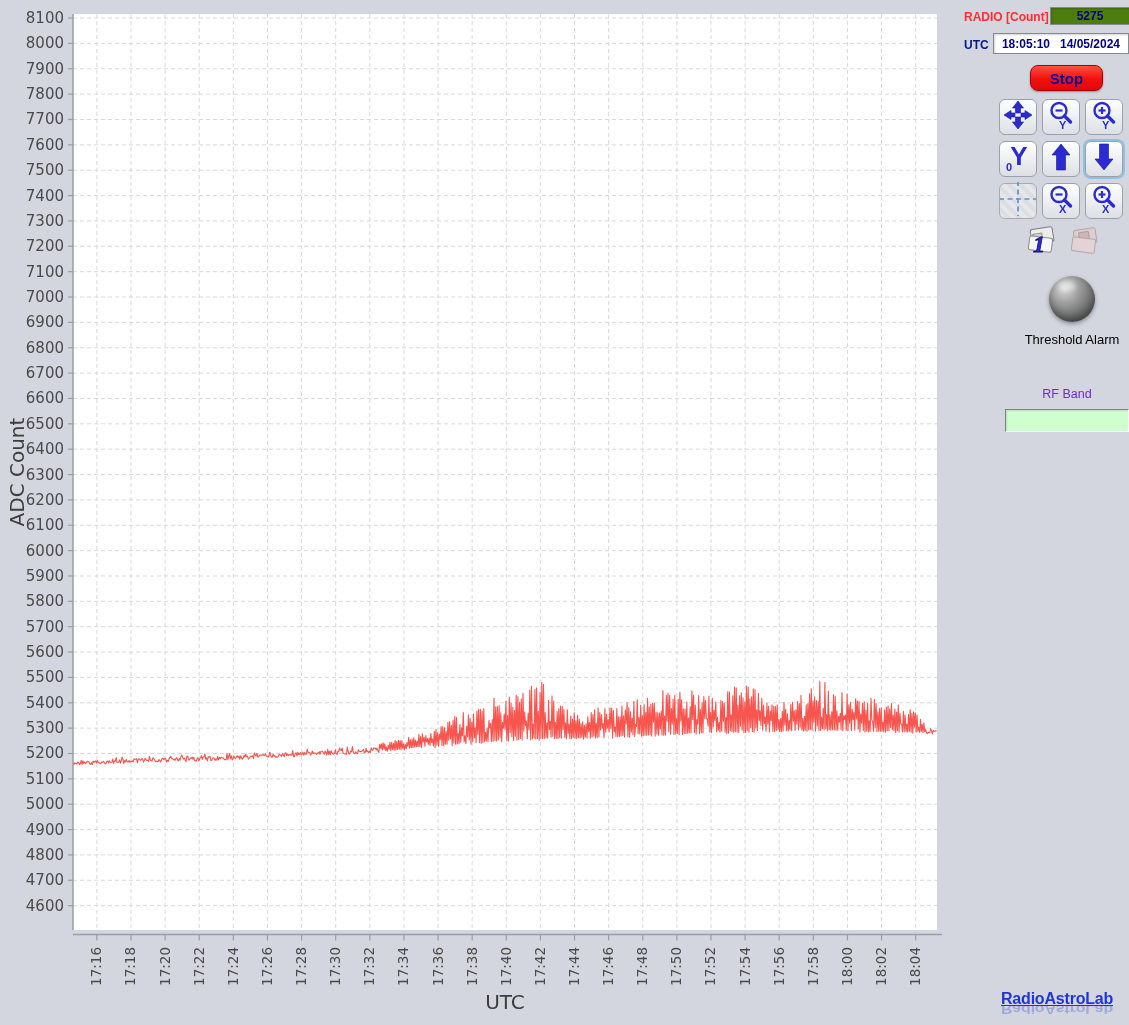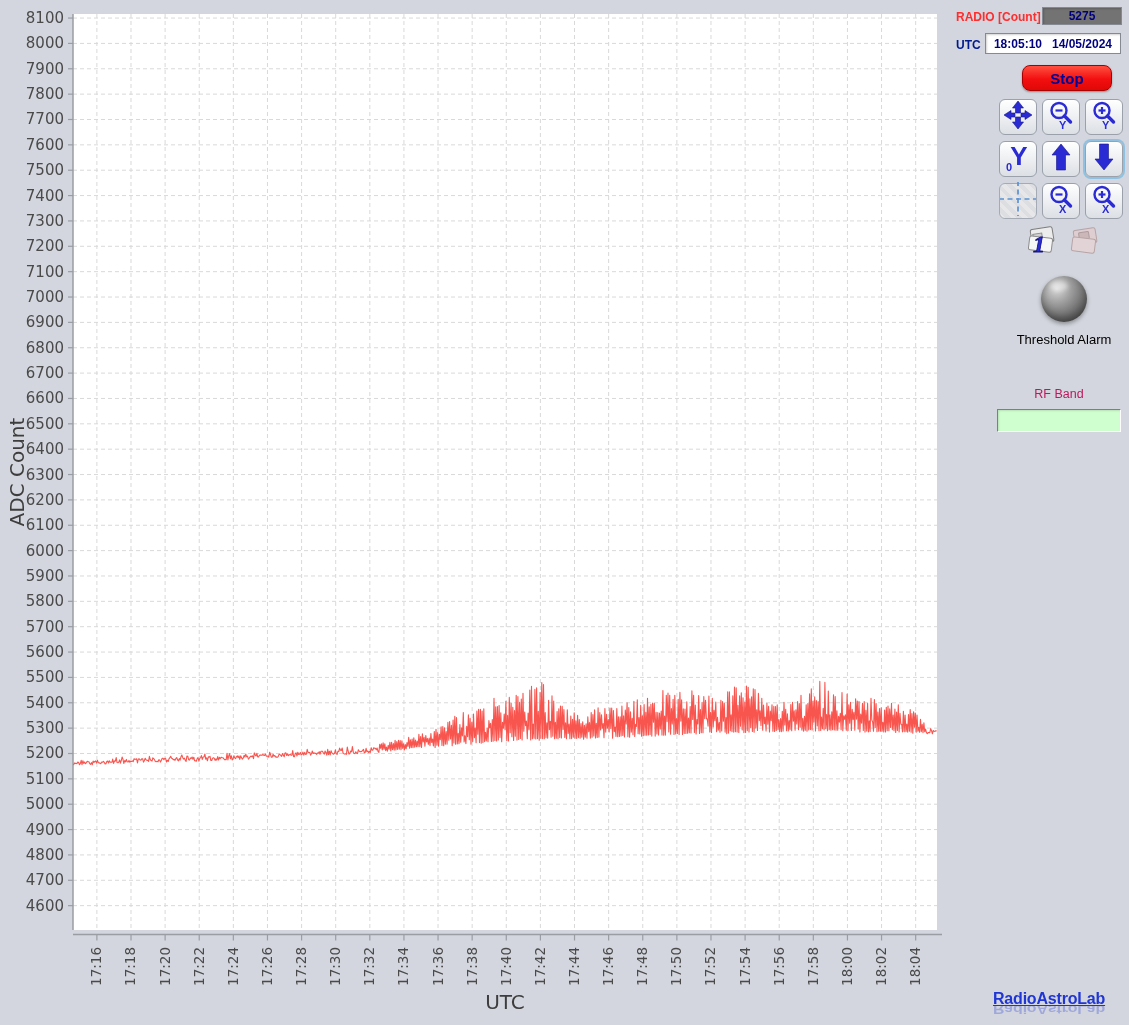--- a/index.html
+++ b/index.html
@@ -11,36 +11,36 @@
     overflow:hidden;
   }
   #chart-svg { position:absolute; left:0; top:0; }
   .grid  { stroke:#d9d9d9; stroke-width:1; stroke-dasharray:4 3; fill:none; }
   .axis  { stroke:#9a9da3; stroke-width:1.5; fill:none; }
   .tick  { stroke:#9a9da3; stroke-width:1.2; }
   .ylab  { font:15px "DejaVu Sans", sans-serif; fill:#4a4a4a; }
   .xlab  { font:13.5px "DejaVu Sans", sans-serif; fill:#4a4a4a; }
   .axis-title { font:20px "DejaVu Sans", sans-serif; fill:#3d3d3d; }
 
-  .sb { position:absolute; }
+  .sb { position:absolute;margin-left:8px; }
   .lbl { font-size:12px; font-weight:bold; color:#000; }
   .field {
     border:1px solid #858a92;
     color:#000080; font-weight:bold; font-size:12px;
     text-align:center; white-space:pre;
     box-shadow: inset 1px 1px 2px rgba(0,0,0,.18);
     display:flex; align-items:center; justify-content:center;
   }
   #radio-label { left:956px; top:10px; color:#ff2d2d; }
-  #radio-field { left:1042px; top:7px;  width:80px;  height:18px; background:#737373; }
+  #radio-field { left:1042px; top:7px;  width:80px;  height:18px; background:#4d7c0f; }
   #utc-label   { left:956px; top:38px;  color:#001a8c; }
   #utc-field   { left:985px; top:33px;  width:136px; height:21px; background:#ffffff; }
 
   #stop-btn {
-    left:1022px; top:65px; width:90px; height:26px;
+    left:1022px; top:65px; width:73px; height:26px;
     background:linear-gradient(#ff5040,#f30f0f 55%,#e00808);
     border:1px solid #a80000; border-radius:8px;
     color:#000099; font-weight:bold; font-size:15px;
     display:flex; align-items:center; justify-content:center;
     cursor:pointer; box-shadow:0 1px 2px rgba(0,0,0,.35);
   }
 
   .btn {
     position:absolute; width:38px; height:36px;
     border:1px solid #9aa1ab; border-radius:6px;
@@ -60,21 +60,21 @@
   #led {
     left:1041px; top:276px; width:46px; height:46px; border-radius:50%;
     background:radial-gradient(circle at 34% 28%, #d8d8d8 0%, #a2a2a2 30%, #6a6a6a 65%, #404040 100%);
     box-shadow:0 2px 4px rgba(0,0,0,.35), inset 0 -4px 7px rgba(0,0,0,.28);
   }
   #led::after {
     content:""; position:absolute; left:9px; top:5px; width:18px; height:10px;
     border-radius:50%; background:rgba(255,255,255,.45); filter:blur(2px);
   }
   #threshold-label { left:1004px; top:332px; width:120px; text-align:center; font-size:13px; color:#000; }
-  #rfband-label    { left:1004px; top:387px; width:110px; text-align:center; font-size:12.5px; color:#be185d; }
+  #rfband-label    { left:1004px; top:387px; width:110px; text-align:center; font-size:12.5px; color:#6d28d9; }
   #rfband-field    { left:997px;  top:409px; width:124px; height:23px; background:#cfffcf;
                      border:1px solid; border-color:#7f7f7f #ffffff #ffffff #7f7f7f;
                      box-shadow:inset 1px 1px 2px rgba(0,0,0,.12); }
 
   #logo-wrap { left:993px; top:991px; width:134px; line-height:1; }
   .logo {
     font-weight:bold; font-size:16px; color:#1f35d4;
     text-decoration:underline; letter-spacing:-0.2px;
     font-family:"Liberation Sans", sans-serif;
   }

